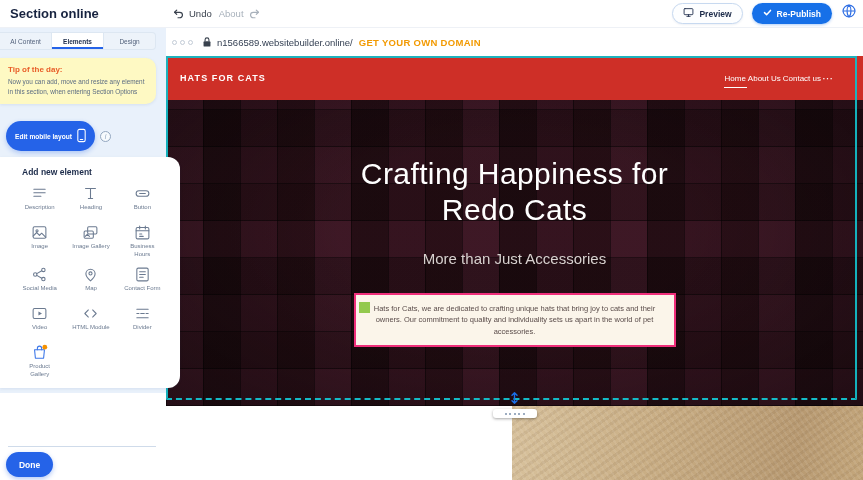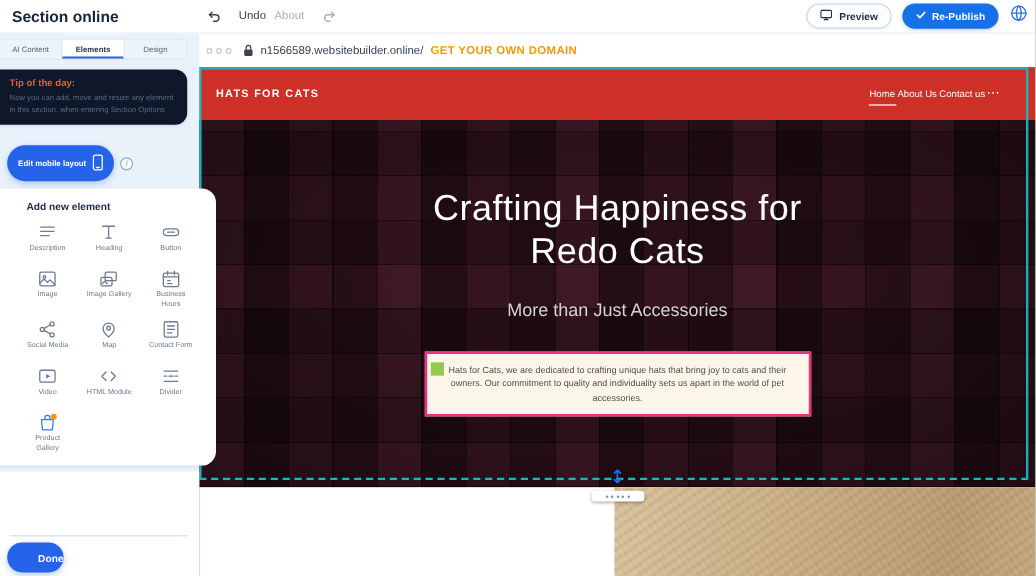--- a/index.html
+++ b/index.html
@@ -5,21 +5,21 @@
   * { margin:0; padding:0; box-sizing:border-box; }
   html,body { width:863px; height:480px; overflow:hidden; }
   body { font-family:"Liberation Sans", sans-serif; background:#fff; }
   #app { position:relative; width:863px; height:480px; background:#fff; overflow:hidden; }
 
   
   .topbar { position:absolute; top:0; left:0; right:0; height:28px; background:#fff;
             border-bottom:1px solid #eef1f6; display:flex; align-items:center; z-index:40; }
   .topbar .title { margin-left:10px; font-size:13px; font-weight:700; color:#17233f; }
   .history { position:absolute; left:172px; display:flex; align-items:center; gap:7px; }
-  .history .hbtn { display:inline-flex; align-items:center; gap:15px; cursor:pointer; }
+  .history .hbtn { display:inline-flex; align-items:center; gap:5px; cursor:pointer; }
   .history .lbl { font-size:9.5px; color:#39414d; }
   .history .dim .lbl { color:#a8b1bb; }
   .history svg { display:block; }
   .top-right { position:absolute; right:6px; display:flex; align-items:flex-start; gap:9px; }
   .btn-preview { display:inline-flex; align-items:center; gap:5px; height:21px; padding:0 10px;
                  border-radius:11px; background:#fdfeff; border:1px solid #c7d9f0;
                  color:#1c2b4a; font-size:8.5px; font-weight:700; cursor:pointer;
                  box-shadow:0 1px 2px rgba(20,60,130,.08); }
   .btn-republish { display:inline-flex; align-items:center; gap:5px; height:21px; padding:0 11px;
                    border-radius:11px; background:#1670e8; border:none; color:#fff;
@@ -30,21 +30,21 @@
   
   .sidebar { position:absolute; top:28px; left:0; width:166px; bottom:0; background:#e9f1fb; z-index:30; }
   .sidebar-bottom { position:absolute; left:0; right:0; bottom:0; height:87px; background:#fff; }
   .tabs { position:absolute; top:4px; left:0; width:156px; height:18px; display:flex;
           background:#edf3fa; border:1px solid #dde7f2; border-left:none; border-radius:0 4px 4px 0; overflow:hidden; }
   .tab { flex:1; display:flex; align-items:center; justify-content:center; font-size:6.5px;
          color:#53627c; cursor:pointer; border-right:1px solid #dde7f2; }
   .tab:last-child { border-right:none; }
   .tab.active { background:#fff; color:#1c2b4a; font-weight:700; box-shadow:inset 0 -2px 0 #2563e8; }
 
-  .tip-card { position:absolute; top:30px; left:0; width:156px; background:#0f172a;
+  .tip-card { position:absolute; top:30px; left:0; width:156px; background:#fef9c3;
               border-radius:0 10px 10px 0; padding:7px 10px 8px 8px;
               box-shadow:0 1px 3px rgba(40,80,140,.10); }
   .tip-title { font-size:8px; font-weight:700; color:#e85d28; }
   .tip-body  { margin-top:3px; font-size:6.4px; line-height:1.5; color:#5b6c82; }
 
   .btn-mobile { position:absolute; top:93px; left:6px; width:89px; height:30px; border:none;
                 border-radius:16px; background:#2563e8; color:#fff; font-size:6.6px; font-weight:700;
                 display:flex; align-items:center; justify-content:center; gap:5px; cursor:pointer;
                 box-shadow:0 2px 5px rgba(37,99,232,.30); }
   .info-dot { position:absolute; top:103px; left:100px; width:11px; height:11px; border-radius:50%;
@@ -57,21 +57,21 @@
   .egrid { margin-top:7px; display:grid; grid-template-columns:repeat(3,1fr); row-gap:7px; padding:0 12px 0 14px; }
   .cell { display:flex; flex-direction:column; align-items:center; gap:2px; cursor:pointer; min-height:32px; }
   .cell .ic { width:18px; height:18px; display:flex; align-items:center; justify-content:center; position:relative; }
   .cell svg { width:17px; height:17px; stroke:#6b7a90; fill:none; stroke-width:1.5;
               stroke-linecap:round; stroke-linejoin:round; }
   .cell .cl { font-size:6px; color:#6b7a90; text-align:center; line-height:1.25; max-width:40px; }
 
   .side-sep { position:absolute; bottom:33px; left:8px; width:148px; height:1px; background:#cfdbea; }
   .btn-done { position:absolute; bottom:3px; left:6px; width:47px; height:25px; border:none;
               border-radius:13px; background:#2563e8; color:#fff; font-size:8.5px; font-weight:700;
-              cursor:pointer; box-shadow:0 2px 5px rgba(37,99,232,.35);text-align:right; }
+              cursor:pointer; box-shadow:0 2px 5px rgba(37,99,232,.35); }
 
   
   .main { position:absolute; top:28px; left:166px; right:0; bottom:0; background:#fff; overflow:hidden; }
   .browser-bar { height:28px; display:flex; align-items:center; padding-left:6px; background:#fff; }
   .dots { display:flex; gap:3px; }
   .dot { width:5px; height:5px; border-radius:50%; border:1px solid #c2cbd6; background:#fff; }
   .lock { margin-left:9px; display:inline-flex; }
   .url { margin-left:5px; font-size:9.5px; color:#333f52; cursor:text; }
   .domain-cta { margin-left:6px; font-size:9.5px; font-weight:700; color:#f29a02; letter-spacing:.3px; cursor:pointer; }
 

